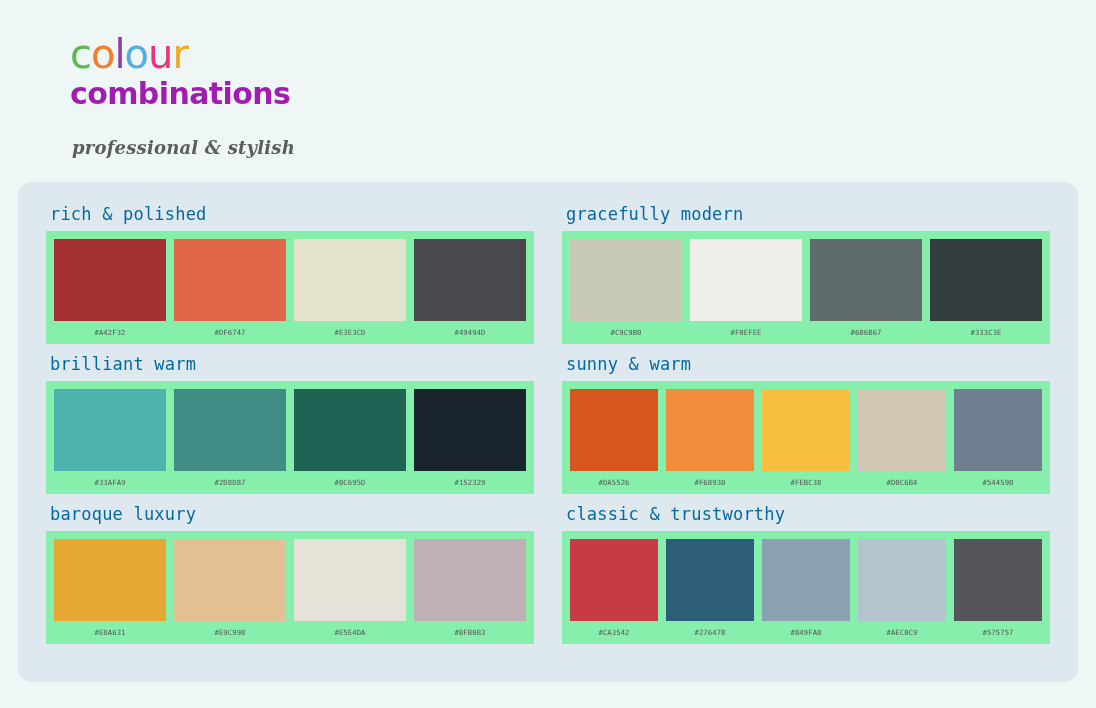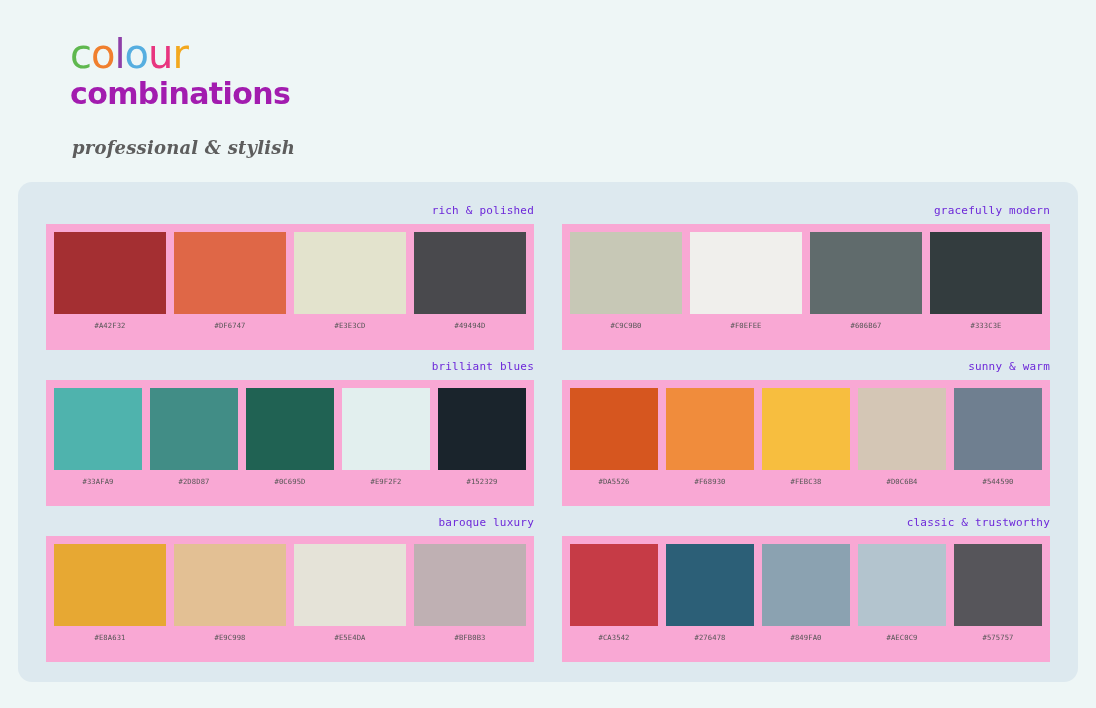--- a/index.html
+++ b/index.html
@@ -76,29 +76,28 @@
     flex-direction: column;
     gap: 10px;
   }
 
   .palette {
     display: flex;
     flex-direction: column;
   }
   .palette-title {
     font-family: "DejaVu Sans Mono", monospace;
-    font-size: 11px;
-    color: #6d28d9;
+    font-size: 17px;
+    color: #0369a1;
     letter-spacing: 0.2px;
     margin: 0 0 7px 4px;
-    text-align: right;
   }
   .swatch-card {
-    background: #f9a8d4;
-    padding: 8px 8px 13px 8px;
+    background: #86efac;
+    padding: 8px 8px 0 8px;
     box-sizing: border-box;
   }
   .swatch-row {
     display: flex;
     gap: 8px;
   }
   .swatch-cell {
     flex: 1 1 0;
     display: flex;
     flex-direction: column;
@@ -149,38 +148,34 @@
                   <div class="swatch-hex">#E3E3CD</div>
                 </div>
                 <div class="swatch-cell">
                   <div class="swatch-chip" style="background: rgb(73, 73, 77);"></div>
                   <div class="swatch-hex">#49494D</div>
                 </div>
               </div>
             </div>
           </div>
           <div class="palette">
-            <div class="palette-title">brilliant blues</div>
+            <div class="palette-title">brilliant warm</div>
             <div class="swatch-card">
               <div class="swatch-row">
                 <div class="swatch-cell">
                   <div class="swatch-chip" style="background: rgb(79, 179, 173);"></div>
                   <div class="swatch-hex">#33AFA9</div>
                 </div>
                 <div class="swatch-cell">
                   <div class="swatch-chip" style="background: rgb(65, 141, 134);"></div>
                   <div class="swatch-hex">#2D8D87</div>
                 </div>
                 <div class="swatch-cell">
                   <div class="swatch-chip" style="background: rgb(32, 98, 83);"></div>
                   <div class="swatch-hex">#0C695D</div>
-                </div>
-                <div class="swatch-cell">
-                  <div class="swatch-chip" style="background: rgb(226, 239, 238);"></div>
-                  <div class="swatch-hex">#E9F2F2</div>
                 </div>
                 <div class="swatch-cell">
                   <div class="swatch-chip" style="background: rgb(26, 36, 44);"></div>
                   <div class="swatch-hex">#152329</div>
                 </div>
               </div>
             </div>
           </div>
           <div class="palette">
             <div class="palette-title">baroque luxury</div>

